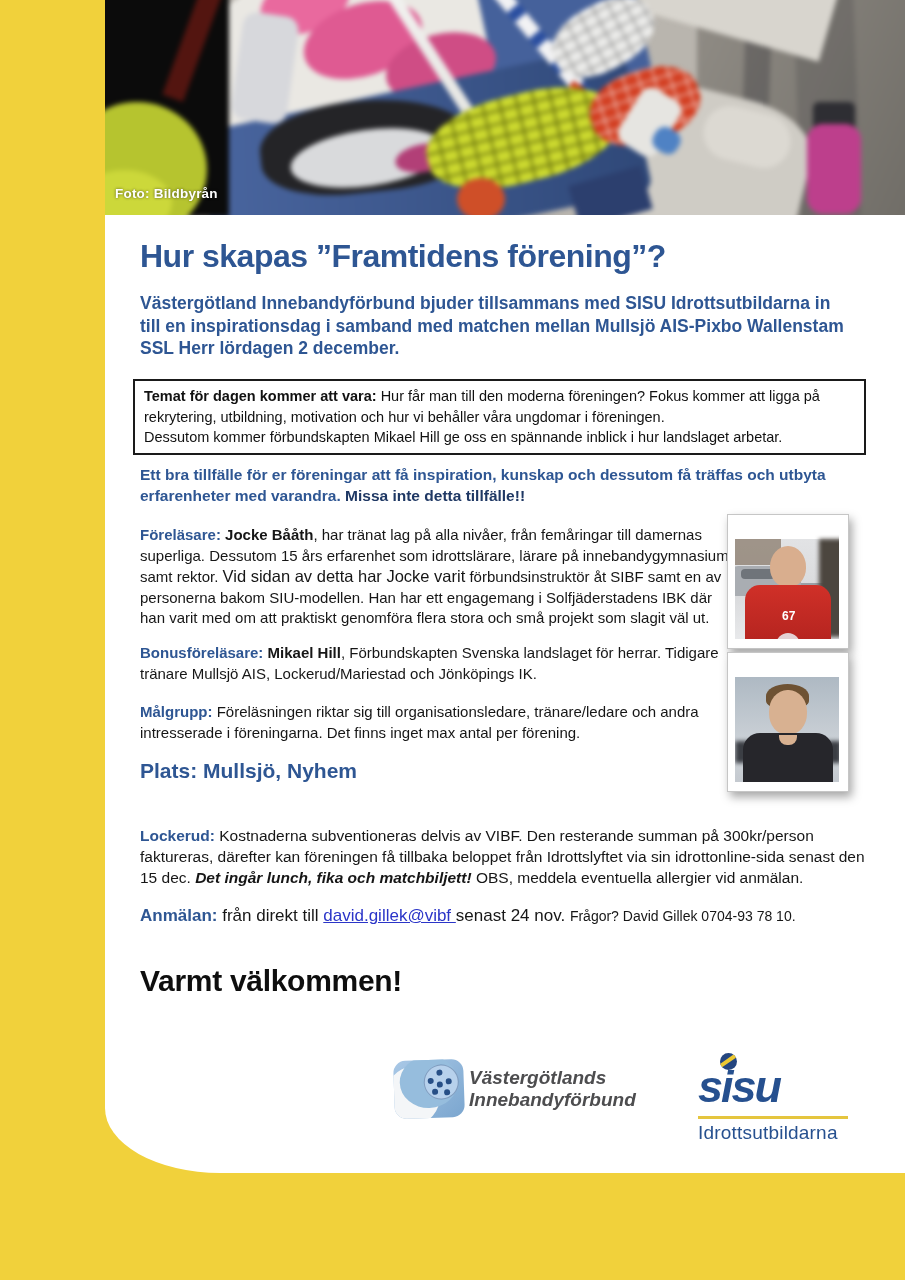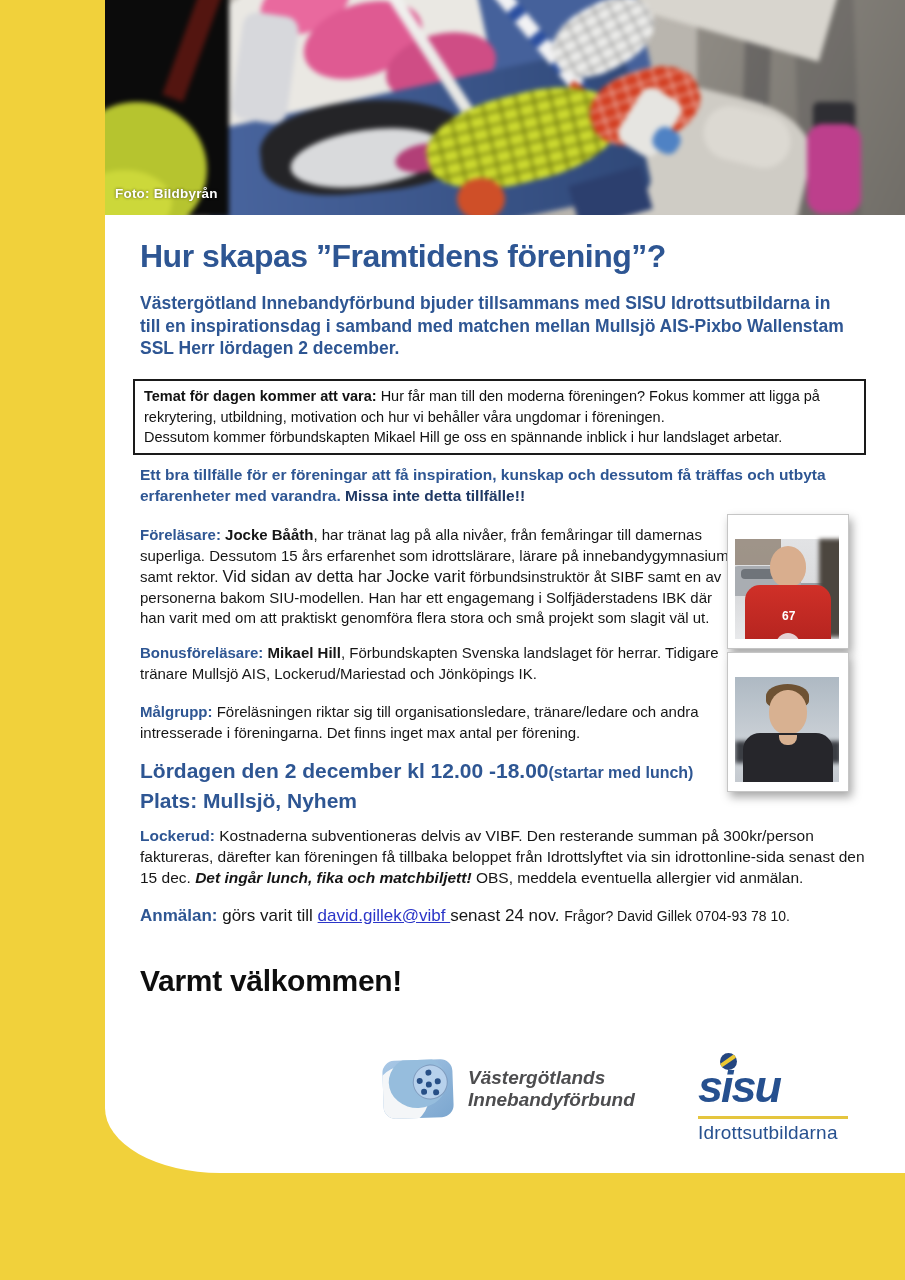--- a/index.html
+++ b/index.html
@@ -104,21 +104,21 @@
   .p1logo{left:41px;top:94px;width:24px;height:24px;background:rgba(235,240,245,.85);border-radius:50%;}
   .p1snow{left:0;top:104px;width:106px;height:16px;background:#e9eaec;opacity:.6;}
   .portrait2{left:727px;top:652px;width:106px;height:124px;}
   .p2bg{inset:0;background:linear-gradient(#aeb9c3,#cfd4d9 70%,#c4c9cf 100%);}
   .p2dark{left:0;top:64px;width:106px;height:22px;background:#3b3e44;filter:blur(2px);}
   .p2hair{left:31px;top:7px;width:43px;height:24px;background:#6e5233;border-radius:50% 50% 30% 30%;}
   .p2head{left:34px;top:13px;width:38px;height:45px;background:#d8b191;border-radius:48%;}
   .p2body{left:8px;top:56px;width:90px;height:68px;background:#26262b;border-radius:17px 17px 0 0;}
   .p2collar{left:44px;top:58px;width:18px;height:10px;background:#d8b191;border-radius:0 0 8px 8px;}
   
-  .vibf{position:absolute;left:383px;top:1060px;display:flex;align-items:center;gap:15px;}
+  .vibf{position:absolute;left:394px;top:1060px;display:flex;align-items:center;gap:5px;}
   .vibf-icon{position:relative;width:70px;height:58px;border-radius:12px;
     background:linear-gradient(140deg,#a9c8e6,#7ba6cf);transform:rotate(-2deg);overflow:hidden;}
   .vibf-icon div{position:absolute;}
   .v-cres1{left:-8px;top:6px;width:54px;height:58px;background:#f4f6f8;border-radius:50%;}
   .v-cres2{left:6px;top:-4px;width:58px;height:52px;background:#96bddd;border-radius:50%;}
   .v-ball{left:30px;top:5px;width:33px;height:33px;border-radius:50%;background:#b7d1ec;border:1px solid rgba(30,60,110,.35);}
   .v-dot{width:6px;height:6px;border-radius:50%;background:#274f86;left:12px;top:4px;
     box-shadow:-9px 8px 0 0 #274f86, 9px 9px 0 0 #274f86, 0 12px 0 0 #274f86, -5px 19px 0 0 #274f86, 7px 20px 0 0 #274f86;}
   .vibf-text{font-style:italic;font-weight:bold;color:#4d4d4f;font-size:19px;line-height:22px;}
   .sisu{position:absolute;left:698px;top:1056px;width:152px;height:88px;}
@@ -191,30 +191,29 @@
 
 <div class="abs para bonus">
   <span class="blue-label">Bonusföreläsare:</span><span class="name-bold"> Mikael Hill</span><span>, Förbundskapten Svenska landslaget för herrar. Tidigare tränare Mullsjö AIS, Lockerud/Mariestad och Jönköpings IK.</span>
 </div>
 
 <div class="abs para audience">
   <span class="blue-label">Målgrupp:</span><span> Föreläsningen riktar sig till organisationsledare, tränare/ledare och andra intresserade i föreningarna. Det finns inget max antal per förening.</span>
 </div>
 
 <div class="abs event">
-  <div><span>Lördagen den 2 december kl 12.00 -18.00</span><span class="note">(startar med lunch)</span></div>
   <div>Plats: Mullsjö, Nyhem</div>
 </div>
 
 <div class="abs cost">
   <span class="blue-label">Lockerud:</span><span> Kostnaderna subventioneras delvis av VIBF. Den resterande summan på 300kr/person faktureras, därefter kan föreningen få tillbaka beloppet från Idrottslyftet via sin idrottonline-sida senast den 15 dec. </span><span class="em">Det ingår lunch, fika och matchbiljett!</span><span> OBS, meddela eventuella allergier vid anmälan.</span>
 </div>
 
 <div class="abs signup">
-  <span class="blue-label">Anmälan:</span><span> görs varit till </span><a class="email">david.gillek@vibf </a><span>senast 24 nov. </span><span class="small-note">Frågor? David Gillek 0704-93 78 10.</span>
+  <span class="blue-label">Anmälan:</span><span> från direkt till </span><a class="email">david.gillek@vibf </a><span>senast 24 nov. </span><span class="small-note">Frågor? David Gillek 0704-93 78 10.</span>
 </div>
 
 <div class="abs closing">Varmt välkommen!</div>
 
 <div class="portrait portrait1">
   <div class="pic" style="width:104px;height:117px;">
     <div class="p1bg"></div>
     <div class="p1house"></div>
     <div class="p1fence"></div>
     <div class="p1car"></div>

